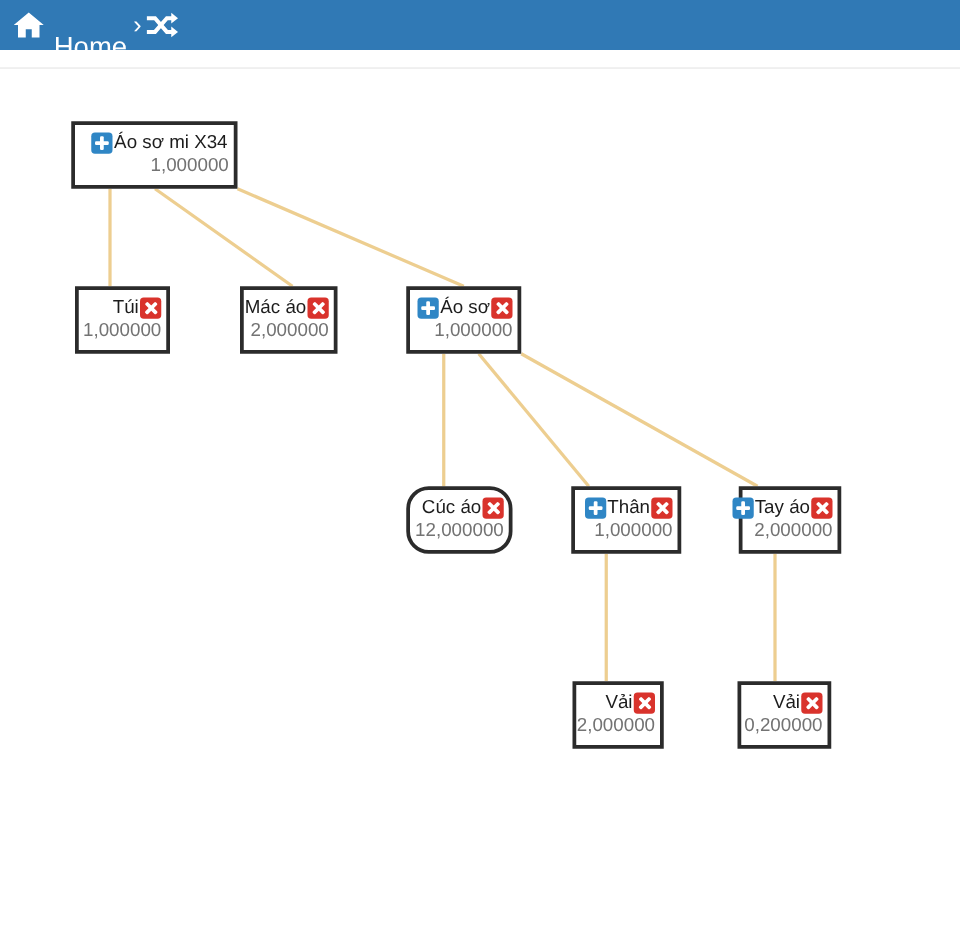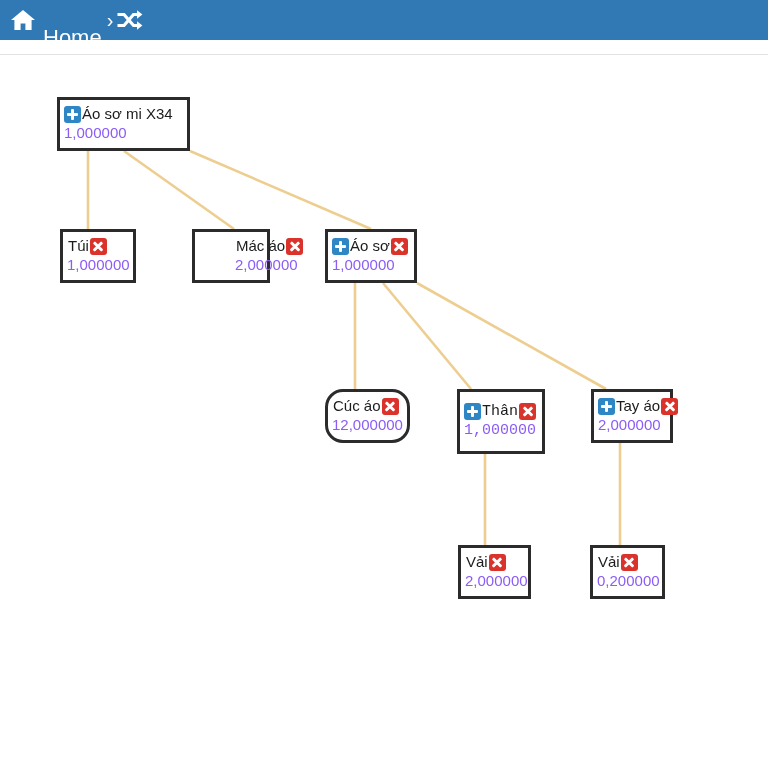--- a/index.html
+++ b/index.html
@@ -78,40 +78,40 @@
     height: 702px;
   }
 
   .tree-node {
     position: absolute;
     box-sizing: border-box;
     background: #ffffff;
     border: 3px solid #2b2b2b;
     display: flex;
     flex-direction: column;
-    align-items: flex-start;
+    align-items: flex-end;
     justify-content: center;
     padding: 2px 4px;
     z-index: 5;
   }
   .node-title-row {
     display: flex;
     align-items: center;
     justify-content: center;
     white-space: nowrap;
     line-height: 18px;
   }
   .node-label {
     font-size: 15px;
     color: #1c1c1c;
     padding: 0 1px;
   }
   .node-value {
     font-size: 15px;
-    color: #8b5cf6;
+    color: #737373;
     line-height: 20px;
     white-space: nowrap;
   }
 
   
   .node-icon {
     display: inline-block;
     width: 17px;
     height: 17px;
     border-radius: 3px;
@@ -210,21 +210,21 @@
         </div>
         <div class="node-value">1,000000</div>
       </div>
       <div class="tree-node" style="left: 325px; top: 334px; width: 85px; height: 54px; border-color: rgb(43, 43, 43); border-radius: 18px;">
         <div class="node-title-row">
           <span class="node-label">Cúc áo</span>
           <span class="node-icon del" style="background: rgb(217, 51, 44);"></span>
         </div>
         <div class="node-value">12,000000</div>
       </div>
-      <div class="tree-node" style="left: 457px; top: 334px; width: 88px; height: 65px; border-color: rgb(43, 43, 43); font-family: Liberation Mono, monospace;">
+      <div class="tree-node" style="left: 457px; top: 334px; width: 88px; height: 54px; border-color: rgb(43, 43, 43);">
         <div class="node-title-row">
           <span class="node-icon add" style="background: rgb(47, 134, 197);"></span>
           <span class="node-label">Thân</span>
           <span class="node-icon del" style="background: rgb(217, 51, 44);"></span>
         </div>
         <div class="node-value">1,000000</div>
       </div>
       <div class="tree-node" style="left: 591px; top: 334px; width: 82px; height: 54px; border-color: rgb(43, 43, 43);">
         <div class="node-title-row">
           <span class="node-icon add" style="background: rgb(47, 134, 197);"></span>

